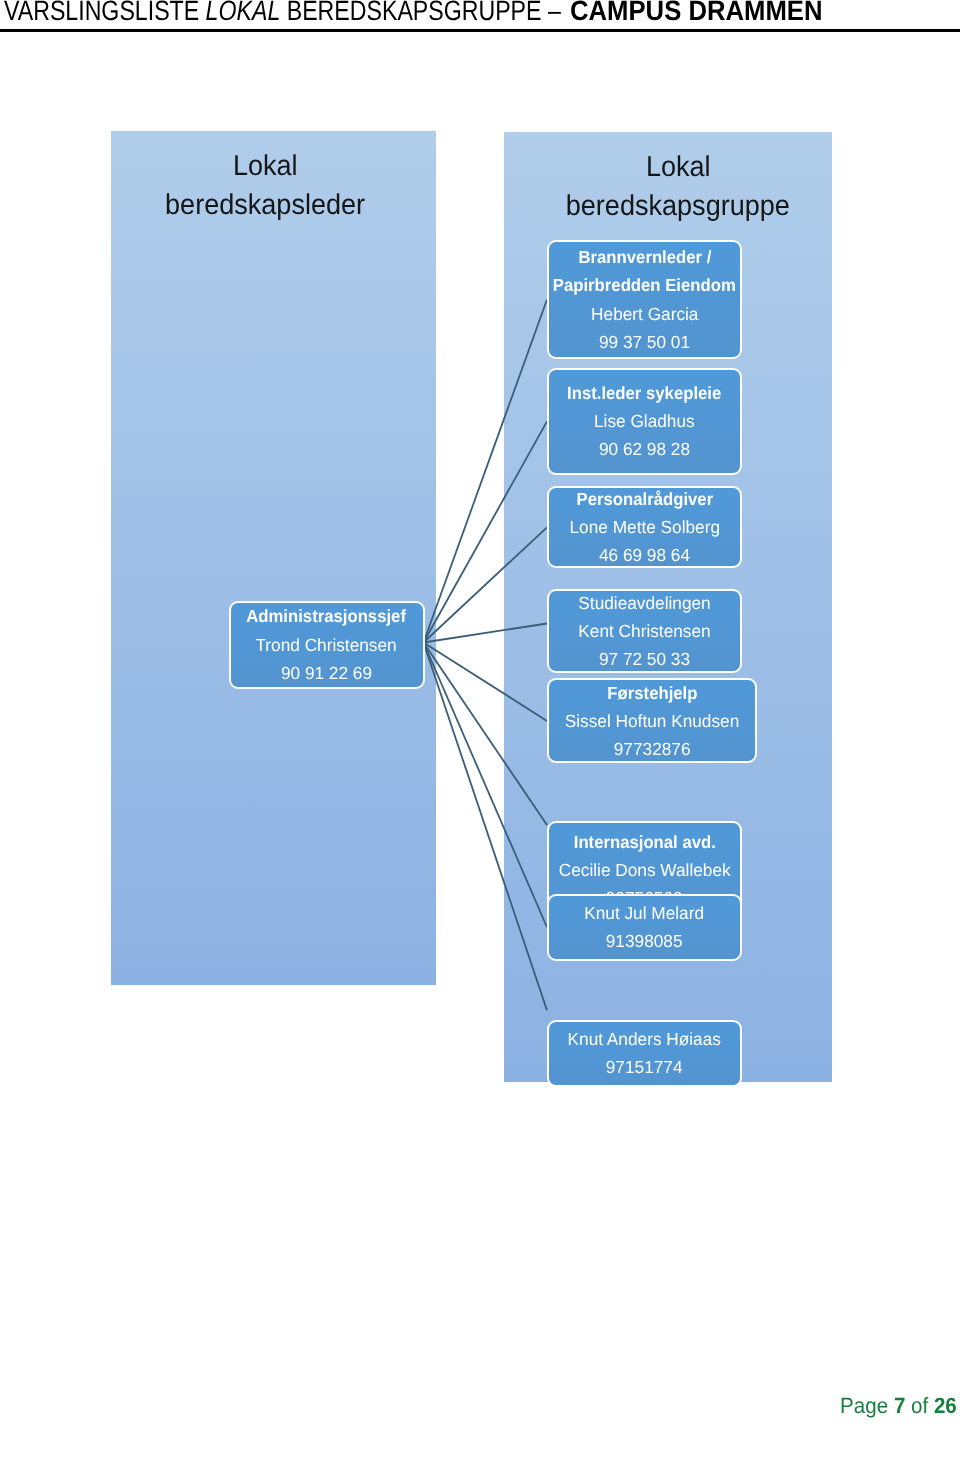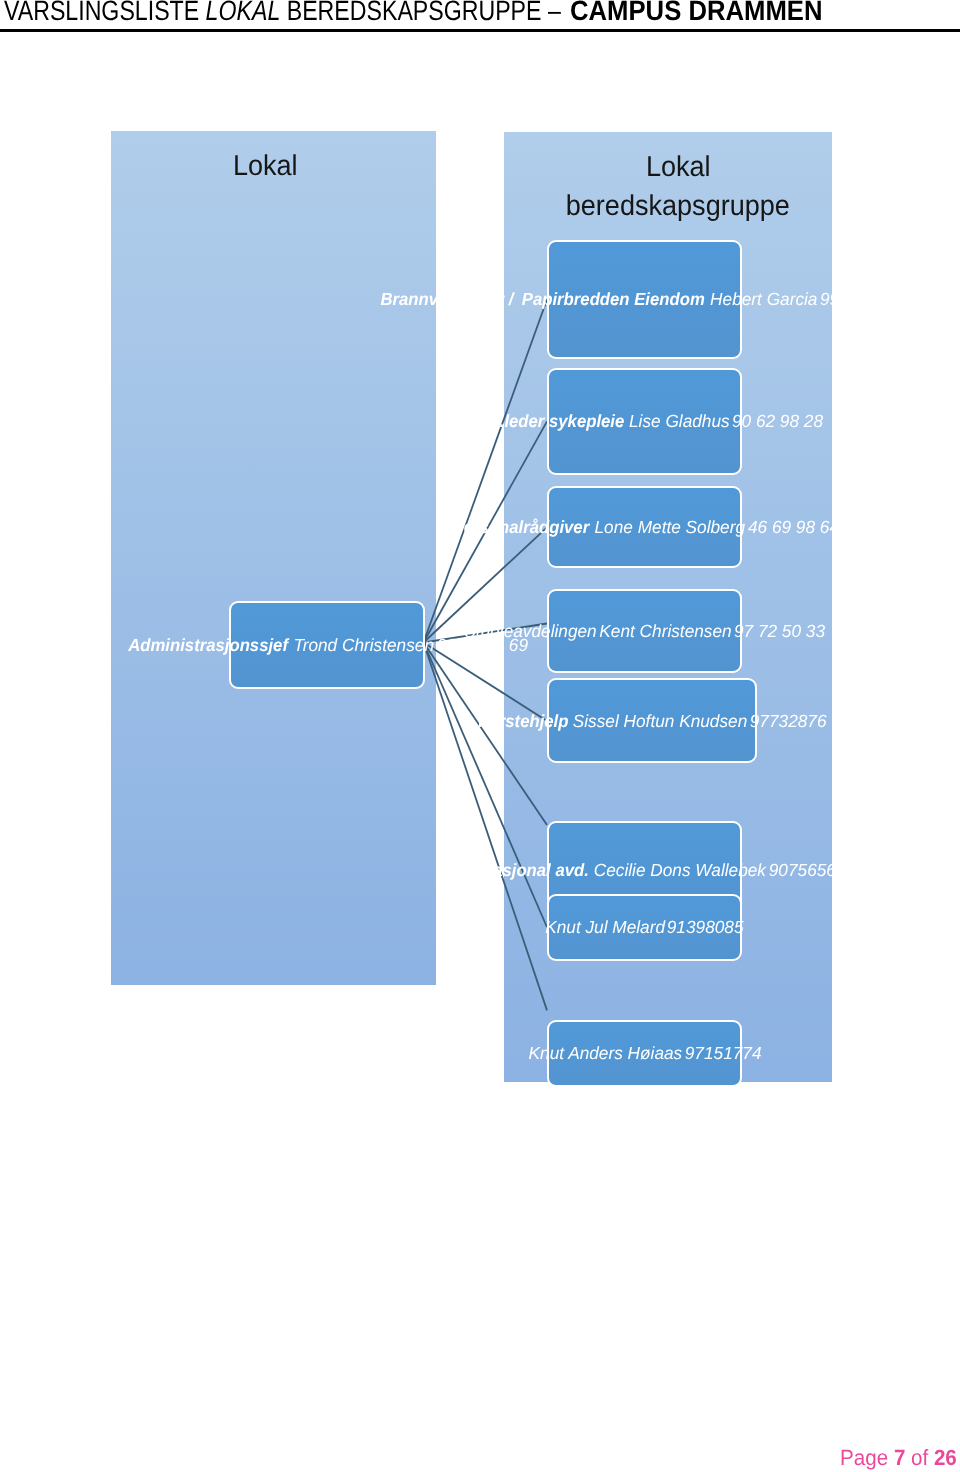--- a/index.html
+++ b/index.html
@@ -25,48 +25,48 @@
      background:linear-gradient(to bottom,#b0cdea 0%,#8cb2e3 100%);}
   .panel-title{position:absolute;left:0;width:100%;text-align:center;color:#161616;
      font-size:28.7px;line-height:39.7px;white-space:pre;}
   .panel-title span{display:inline-block;transform:scaleX(0.943);}
 
   svg.connectors{position:absolute;left:0;top:0;width:960px;height:1472px;pointer-events:none;}
 
   .card{position:absolute;box-sizing:border-box;border-radius:9px;
         border:2.6px solid #ffffff;
         background:linear-gradient(to bottom,#5099d8 0%,#5394d0 100%);
-        display:flex;flex-direction:row;align-items:center;justify-content:center;font-style:italic;}
+        display:flex;flex-direction:column;align-items:center;justify-content:center;}
   .card .ln{color:#ffffff;font-size:17.6px;line-height:28.1px;white-space:nowrap;
         display:block;text-align:center;}
   .card .ln > span{display:inline-block;transform:scaleX(0.98);}
   .card .ln.b{font-weight:bold;}
   .card .ln.b > span{transform:scaleX(0.95);}
 
   
-  .footer{position:absolute;left:0;top:1444px;width:956.5px;text-align:right;font-size:22px;
-          color:#ec4899;white-space:nowrap;line-height:28px;}
+  .footer{position:absolute;left:0;top:1392px;width:956.5px;text-align:right;font-size:22px;
+          color:#15803d;white-space:nowrap;line-height:28px;}
   .footer > span{display:inline-block;transform:scaleX(0.935);transform-origin:100% 50%;}
   .footer .bd{font-weight:bold;}
 </style>
 </head>
 <body>
 
 <div class="page">
 
   <div>
     <div class="hdr-text">
         <span class="reggrp"><span>VARSLINGSLISTE </span><span class="it">LOKAL</span><span> BEREDSKAPSGRUPPE – </span></span>
         <span class="bd">CAMPUS DRAMMEN</span>
       </div>
     <div class="hdr-rule"></div>
   </div>
 
   <div class="panel panel-left">
-    <div class="panel-title" id="pt-left" style="top:15.5px;margin-left:-8px"><div><span>Lokal</span></div></div>
+    <div class="panel-title" id="pt-left" style="top:15.5px;margin-left:-8px"><div><span>Lokal</span></div><div><span>beredskapsleder</span></div></div>
   </div>
 
   <div class="panel panel-right">
     <div class="panel-title" id="pt-right" style="top:15.5px;margin-left:10px"><div><span>Lokal</span></div><div><span>beredskapsgruppe</span></div></div>
   </div>
 
   <svg class="connectors" viewBox="0 0 960 1472" id="conn">
       <line x1="423.5" y1="642.5" x2="547" y2="299.5" stroke="#3a5e79" stroke-width="1.8"></line>
       <line x1="423.5" y1="642.5" x2="547" y2="421.4" stroke="#3a5e79" stroke-width="1.8"></line>
       <line x1="423.5" y1="642.5" x2="547" y2="527.3" stroke="#3a5e79" stroke-width="1.8"></line>

